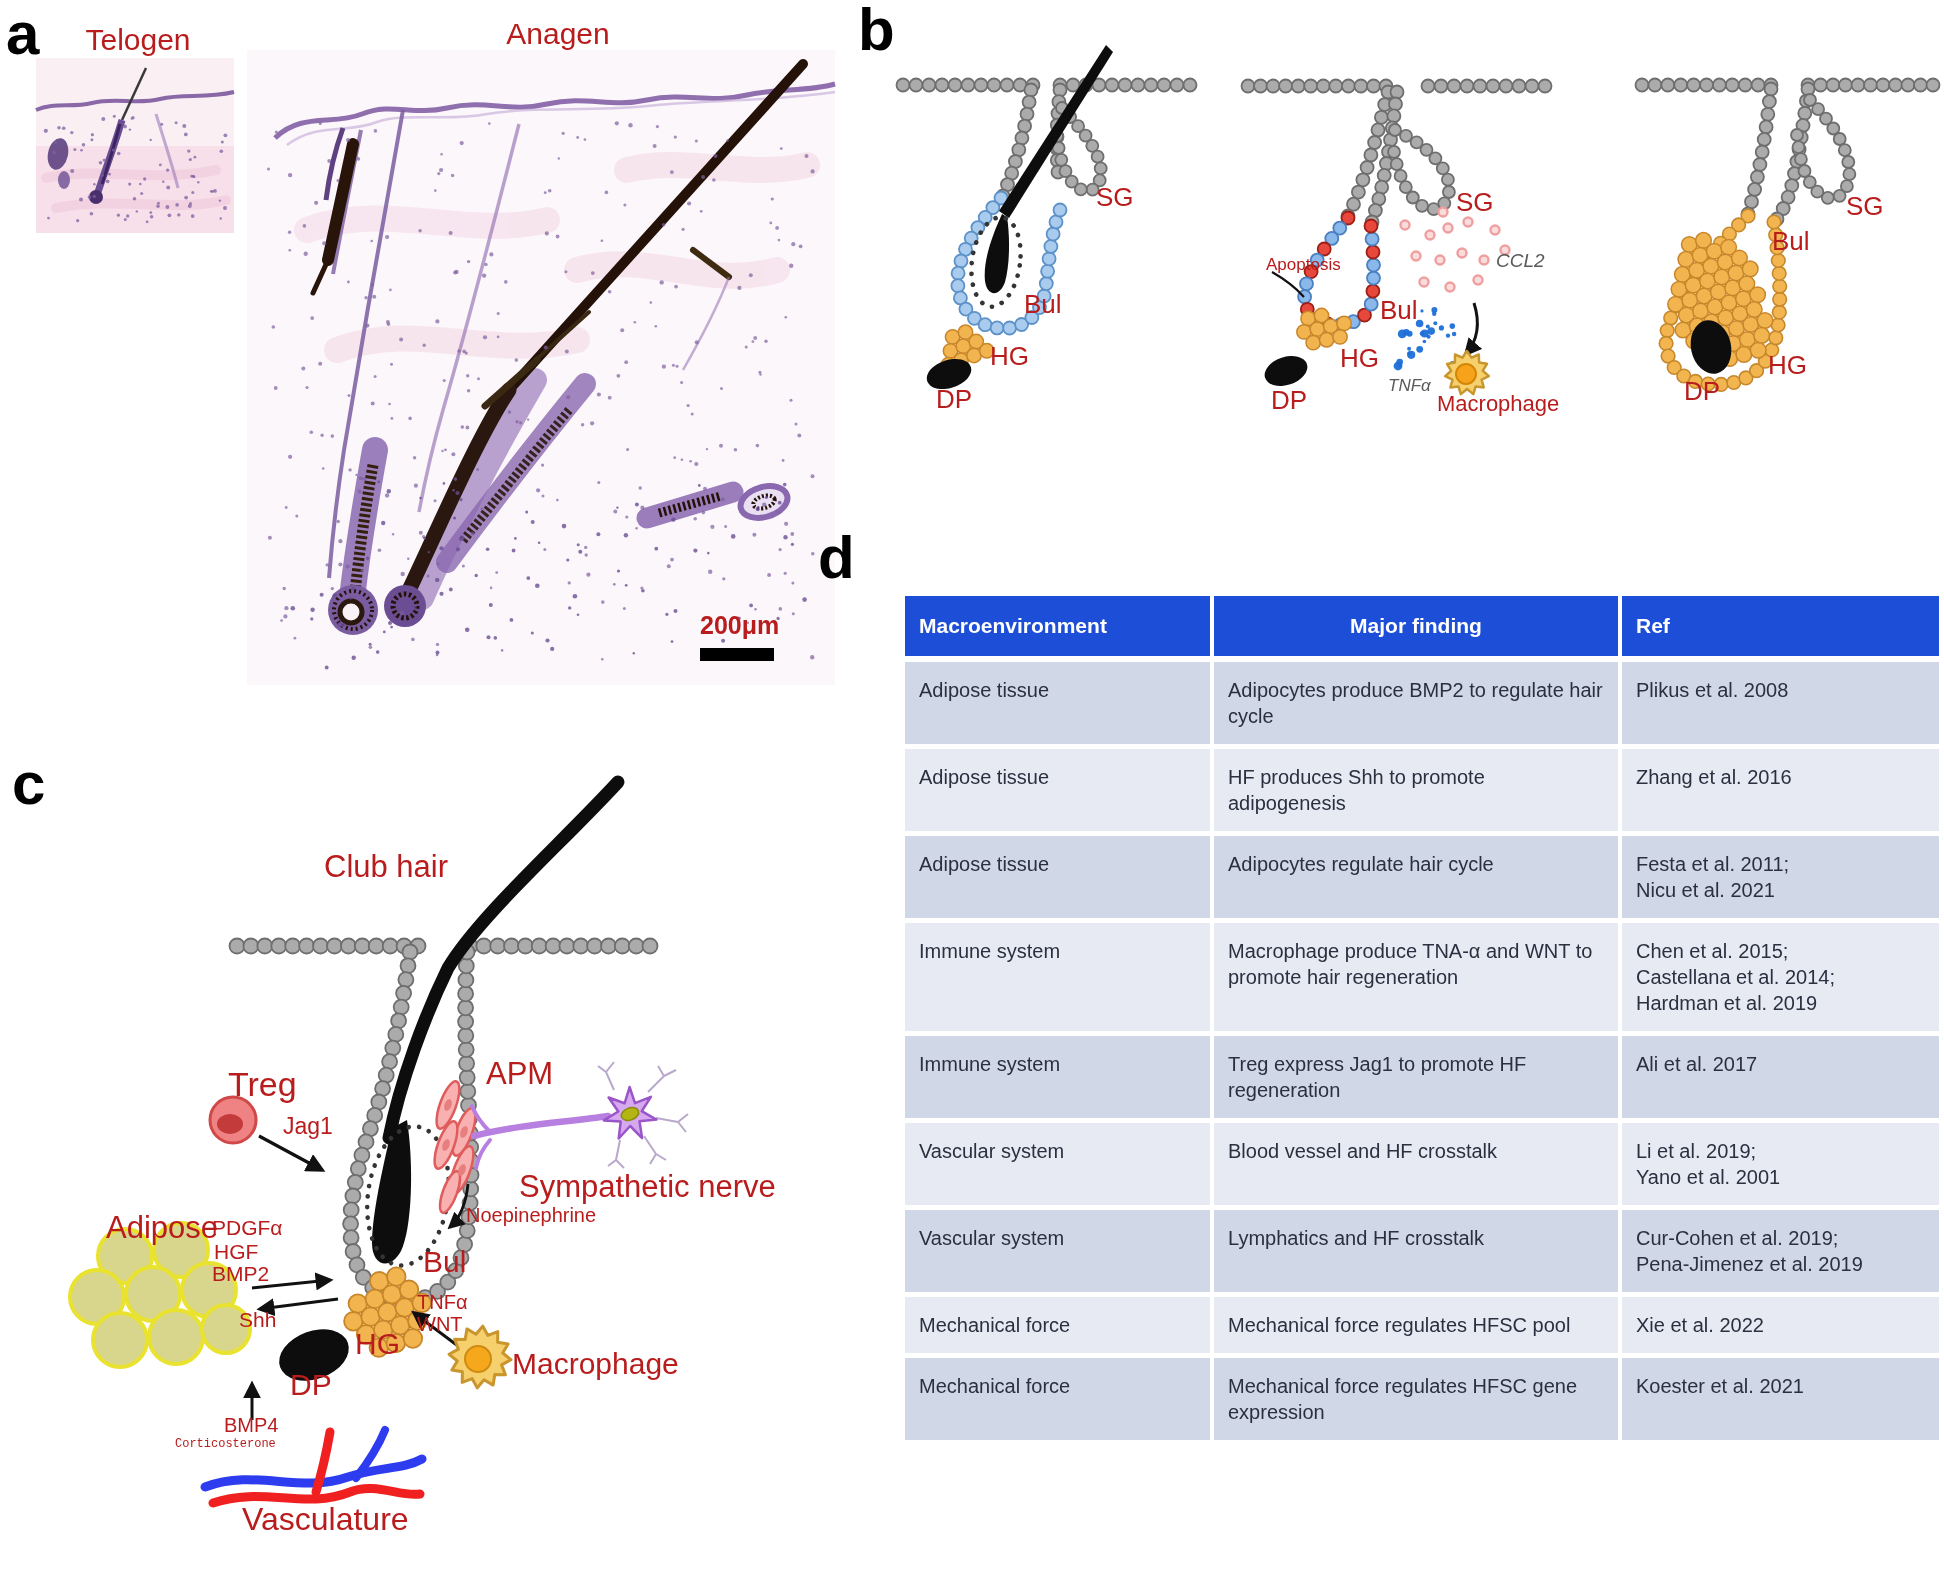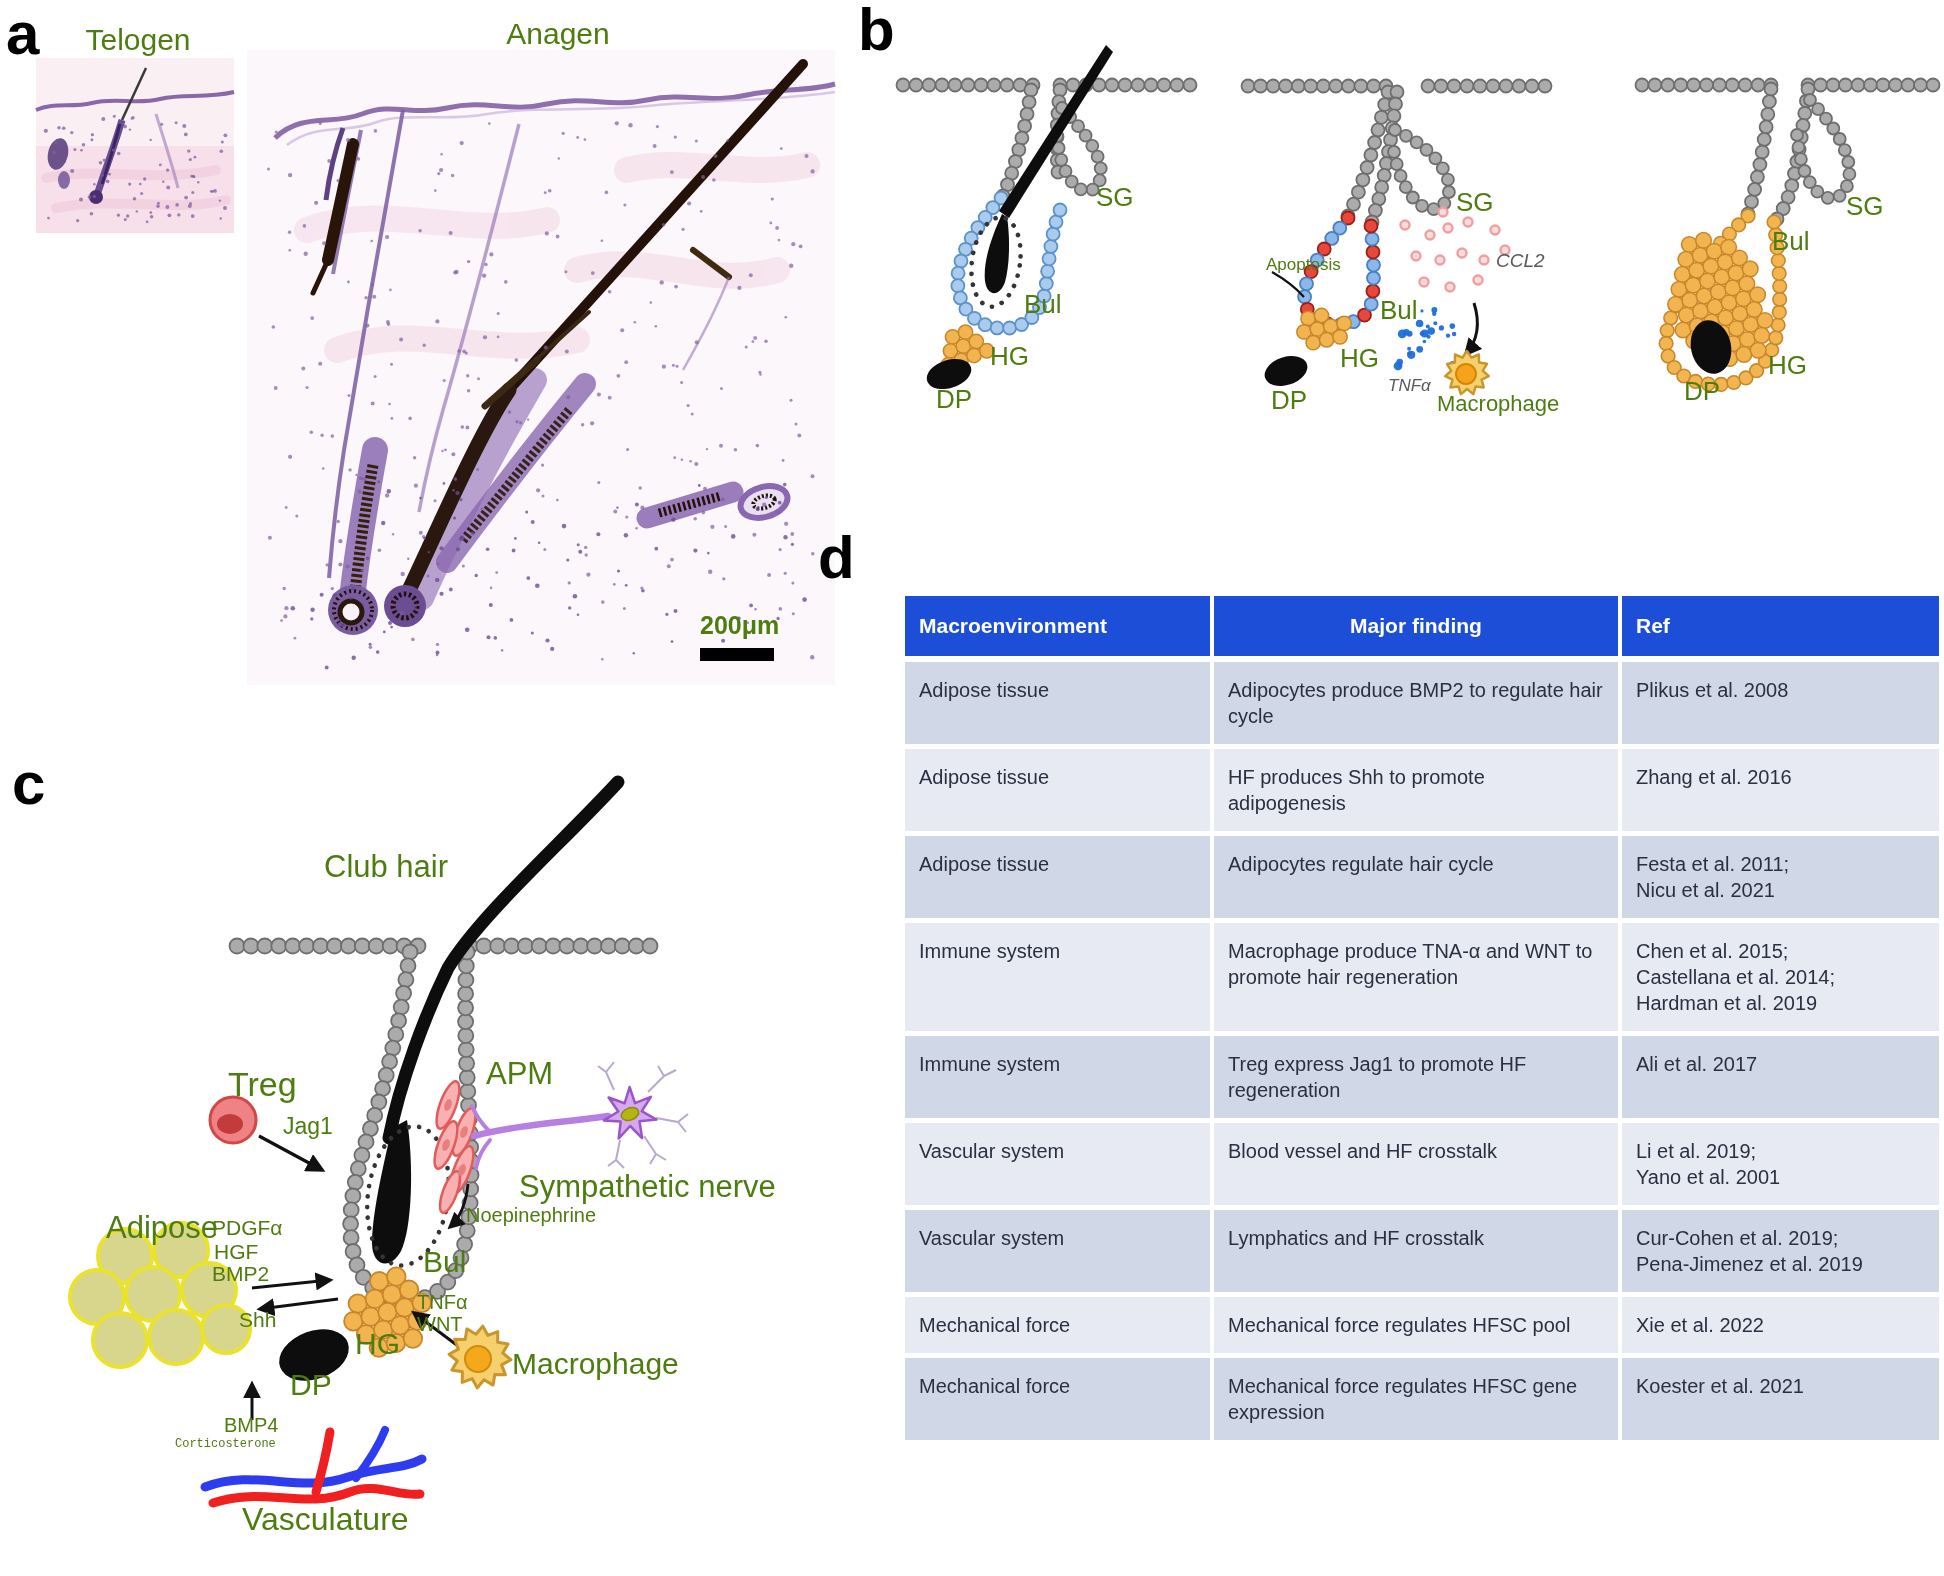--- a/index.html
+++ b/index.html
@@ -1,19 +1,19 @@
 <!DOCTYPE html>
 <html><head>
 <meta charset="utf-8">
 <style>
   html,body{margin:0;padding:0;background:#fff;}
   #canvas{position:relative;width:1944px;height:1576px;background:#fff;overflow:hidden;
           font-family:"Liberation Sans",sans-serif;}
   svg{position:absolute;overflow:visible;}
-  .lbl{position:absolute;color:#4d7c0f;white-space:nowrap;line-height:1.06;}
+  .lbl{position:absolute;color:#b91c1c;white-space:nowrap;line-height:1.06;}
   .plet{position:absolute;font-weight:bold;font-size:60px;color:#000;line-height:1;}
   .it{font-style:italic;color:#5a5a5a;}
   .ctr{text-align:center;}
   .guide{fill:none;stroke:none;}
   .dotring{fill:none;stroke:#343434;stroke-width:4.6;stroke-dasharray:0.1 10.5;stroke-linecap:round;}
   #scalebar{position:absolute;background:#000;}
   table.reftable{position:absolute;left:905px;top:596px;width:1034px;border-collapse:collapse;
                  table-layout:fixed;}
   .reftable th{background:#1d4ed8;color:#fff;font-size:21px;font-weight:bold;text-align:left;
                padding:18px 14px;border-right:4px solid #fff;border-bottom:6px solid #fff;}

